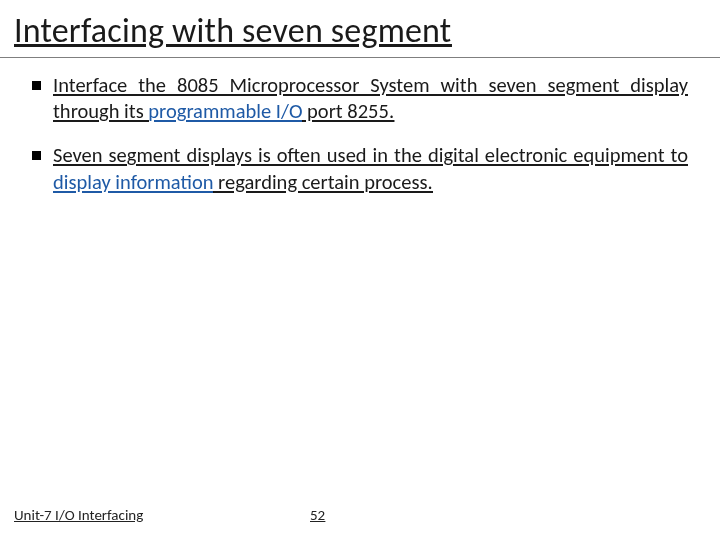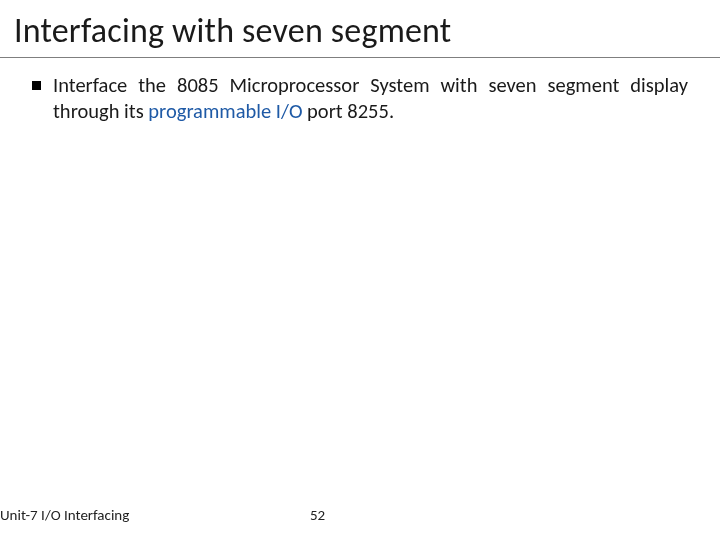--- a/index.html
+++ b/index.html
@@ -1,15 +1,15 @@
 <!DOCTYPE html>
 <html><head>
 <meta charset="utf-8">
 <style>
-  * { margin: 0; padding: 0; box-sizing: border-box; }
+  * { margin: 0; padding: 0; box-sizing: border-box; text-decoration: underline; }
   html, body { width: 720px; height: 540px; font-family: Calibri, "Segoe UI", Arial, sans-serif; background: #fff; color: #000; }
   .slide { position: relative; width: 720px; height: 540px; }
   .title {
     font-size: 34px;
     font-weight: 400;
     color: #1a1a1a;
     padding: 10px 14px 6px 14px;
     border-bottom: 1px solid #7f7f7f;
     letter-spacing: 0.2px;
   }
@@ -40,20 +40,21 @@
     position: absolute;
     left: 0; right: 0; bottom: 10px;
     height: 30px;
     display: flex;
     align-items: center;
     font-size: 15px;
     color: #222;
   }
   .footer-left {
     flex: 0 0 auto;
+    padding-left: 14px;
     width: 310px;
   }
   .footer-center {
     flex: 0 0 auto;
     width: 40px;
     text-align: left;
   }
   .footer-right {
     flex: 1;
     text-align: left;
@@ -69,20 +70,26 @@
 
   <div class="body">
 
     <div class="bullet-item">
       <div class="bullet-mark"></div>
       <div class="bullet-text">
         <span>Interface the 8085 Microprocessor System with seven segment display through its </span><span class="kw">programmable I/O</span><span> port 8255.</span>
       </div>
     </div>
 
+    <div class="bullet-item">
+      <div class="bullet-mark"></div>
+      <div class="bullet-text">
+        <span>Seven segment displays is often used in the digital electronic equipment to </span><span class="kw">display information</span><span> regarding certain process.</span>
+      </div>
+    </div>
 
   </div>
 
   <div class="footer">
     <div class="footer-left">Unit-7 I/O Interfacing</div>
     <div class="footer-center">52</div>
   </div>
 
 </div>
 

